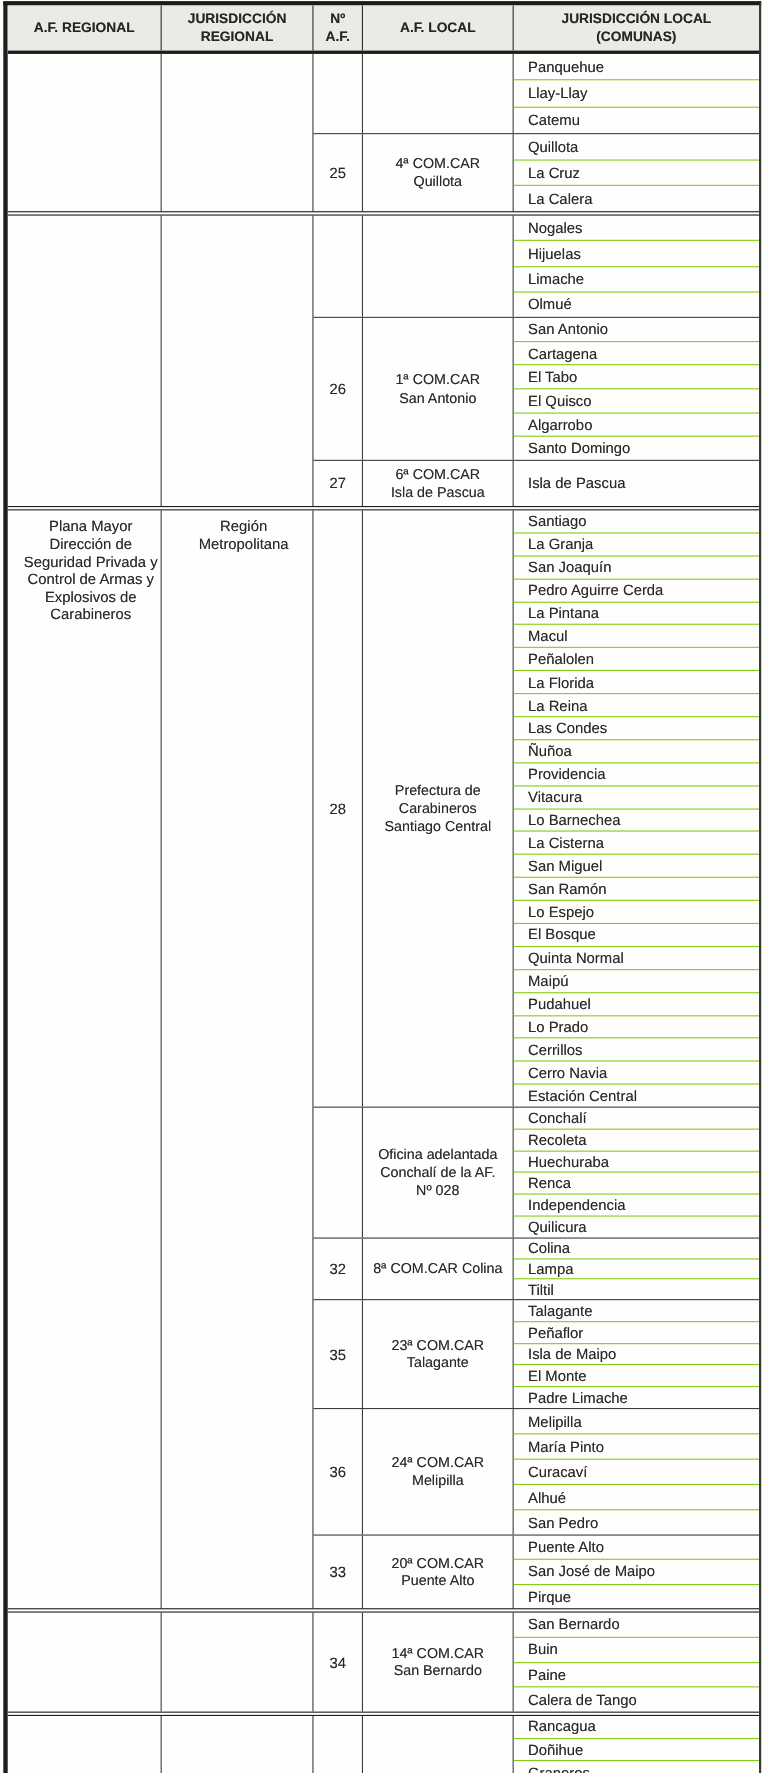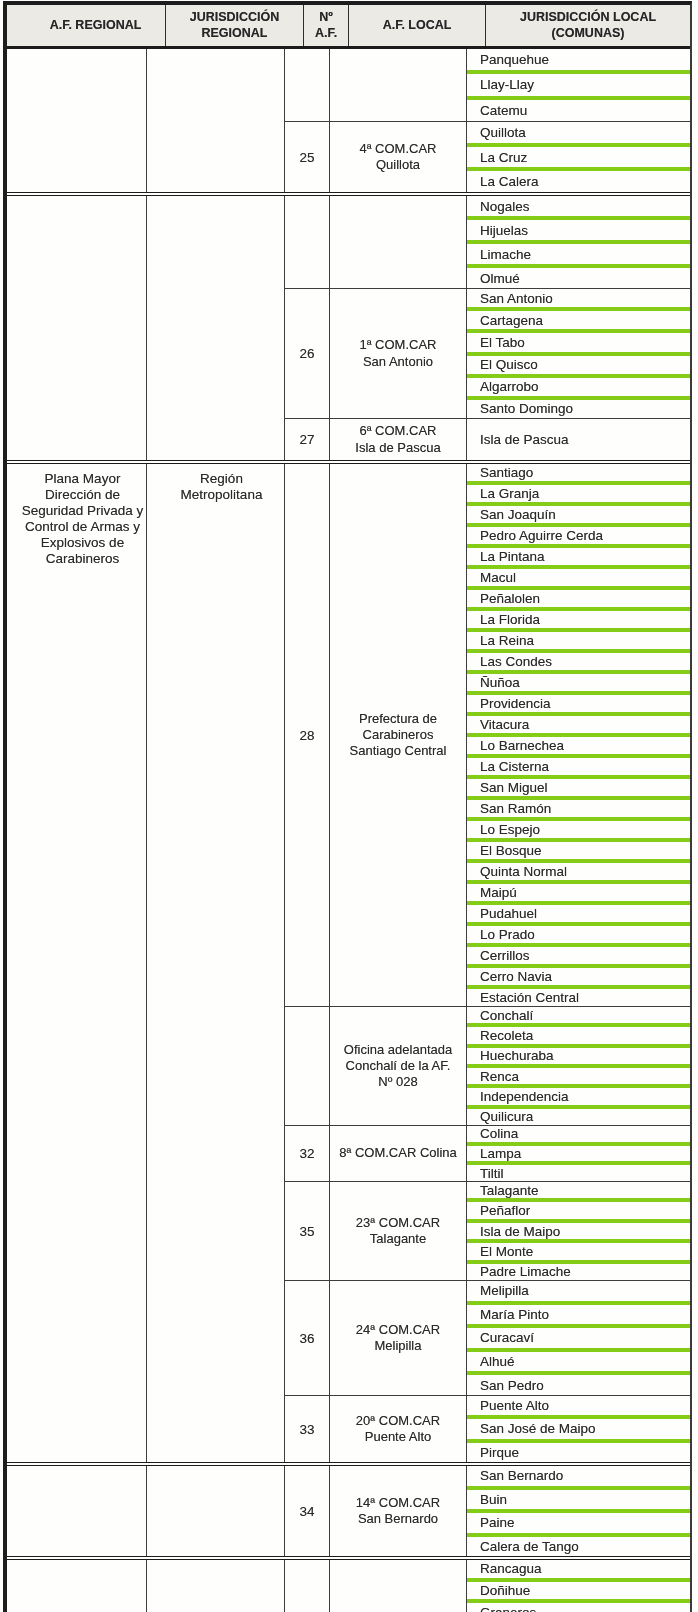--- a/index.html
+++ b/index.html
@@ -22,21 +22,20 @@
   }
   
   .hdr {
     display:flex;
     height:41px;
     border-bottom:3px solid #1b1b1b;
     background:#ebeae5;
     font-weight:bold;
     font-size:12.5px;
     line-height:1.22;
-    padding-left:19px;
   }
   .hcell {
     display:flex; align-items:center; justify-content:center;
     text-align:center; white-space:pre-line;
     box-sizing:border-box;
     border-right:1px solid #2e2e2e;
     color:#262626;
   }
   .hcell:last-child { border-right:none; }
   .w1 { width:140px; } .w2 { width:138px; } .w3 { width:45px; } .w4 { width:137px; }
@@ -68,21 +67,21 @@
     text-align:center; white-space:pre-line;
     font-size:13px; line-height:1.25;
     padding:0 2px;
   }
   .comunas { flex:1; display:flex; flex-direction:column; }
   .comuna {
     flex:1; display:flex; align-items:center;
     padding-left:13px; box-sizing:border-box;
     font-size:13.5px;
   }
-  .comuna + .comuna { border-top:4px solid #84cc16; }
+  .comuna + .comuna { border-top:1px solid #84cc16; }
   .section.last .comuna:last-child { border-bottom:1px solid #686868; }
 </style>
 </head>
 <body>
 
 <div class="page">
   <div class="tbl">
     <div class="hdr">
       <div class="hcell w1">A.F. REGIONAL</div>
       <div class="hcell w2">JURISDICCIÓN

